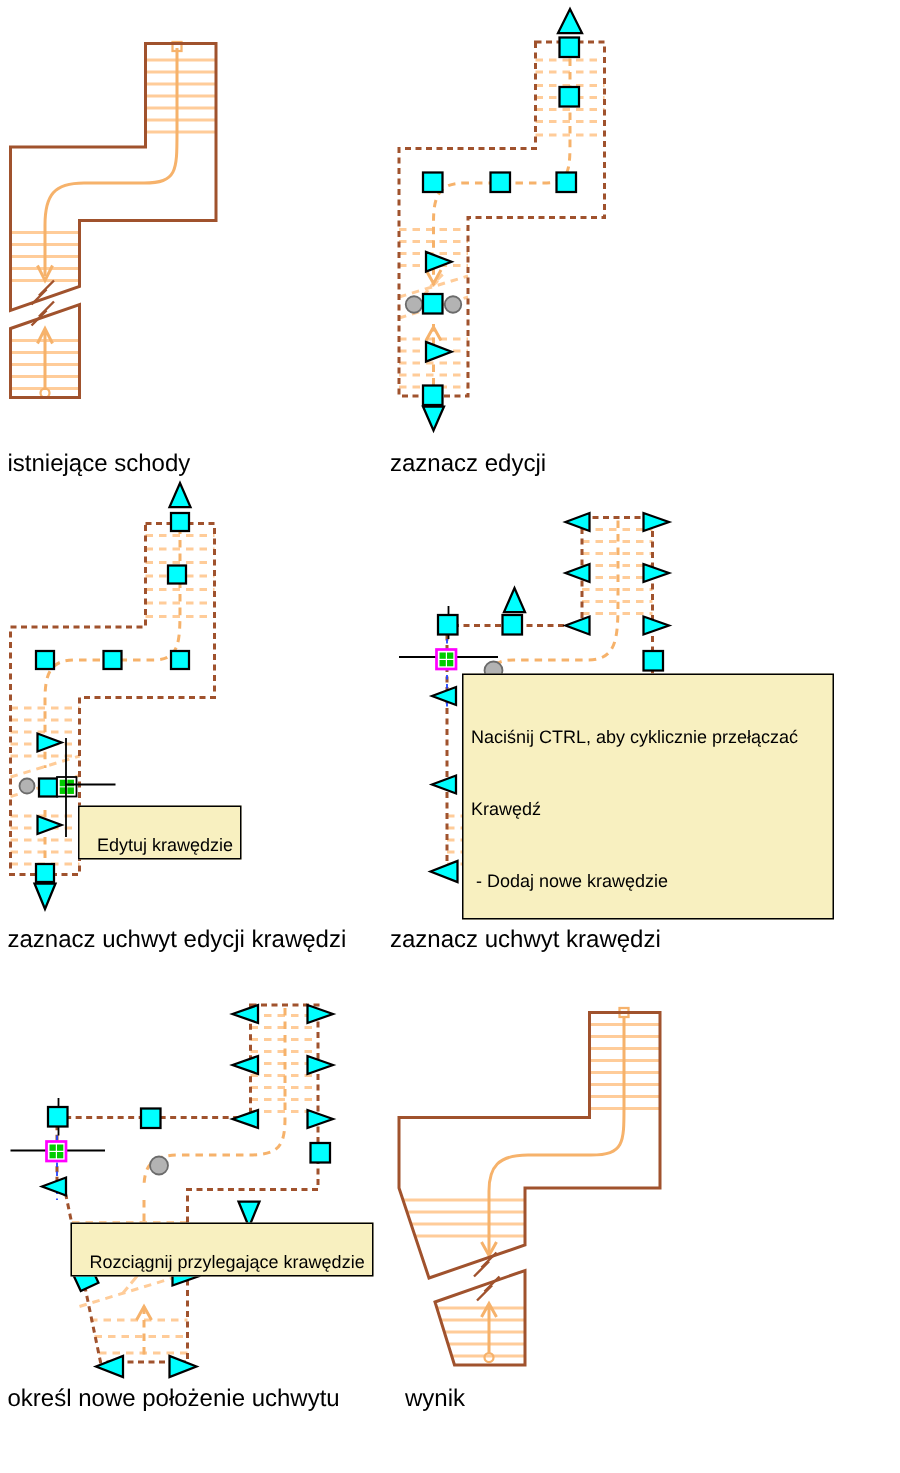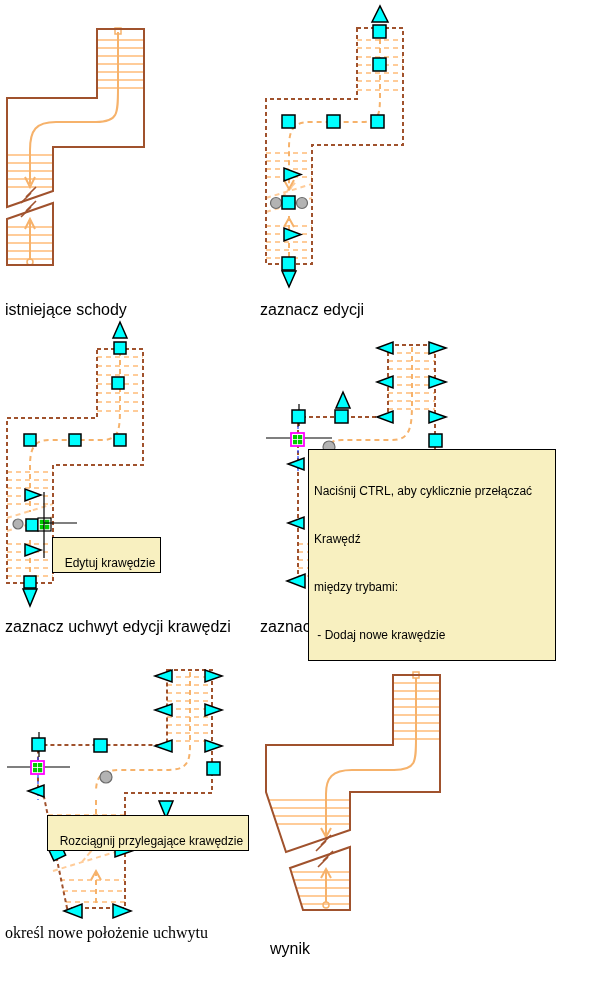--- a/index.html
+++ b/index.html
@@ -173,26 +173,25 @@
   </g>
 </svg>
 
 <div class="tooltip" style="left:52px;top:537px;">
   <span class="tl">Edytuj krawędzie</span>
 </div>
 
 <div class="tooltip" style="left:308px;top:449px;min-width:236px;">
   <div class="tl">Naciśnij CTRL, aby cyklicznie przełączać</div>
   <div class="tl">Krawędź</div>
-  <div class="tl">między trybami:</div>
   <div class="tl"> - Dodaj nowe krawędzie</div>
 </div>
 
 <div class="tooltip" style="left:47px;top:815px;">
   <span class="tl">Rozciągnij przylegające krawędzie</span>
 </div>
 
 <div class="caption" style="left:5px;top:301px;">istniejące schody</div>
 <div class="caption" style="left:260px;top:301px;">zaznacz edycji</div>
 <div class="caption" style="left:5px;top:618px;">zaznacz uchwyt edycji krawędzi</div>
 <div class="caption" style="left:260px;top:618px;">zaznacz uchwyt krawędzi</div>
-<div class="caption" style="left:5px;top:924px;font-family:Liberation Serif, serif;">określ nowe położenie uchwytu</div>
-<div class="caption" style="left:270px;top:924px;margin-top:16px;">wynik</div>
+<div class="caption" style="left:5px;top:924px;">określ nowe położenie uchwytu</div>
+<div class="caption" style="left:270px;top:924px;">wynik</div>
 
 </body></html>

